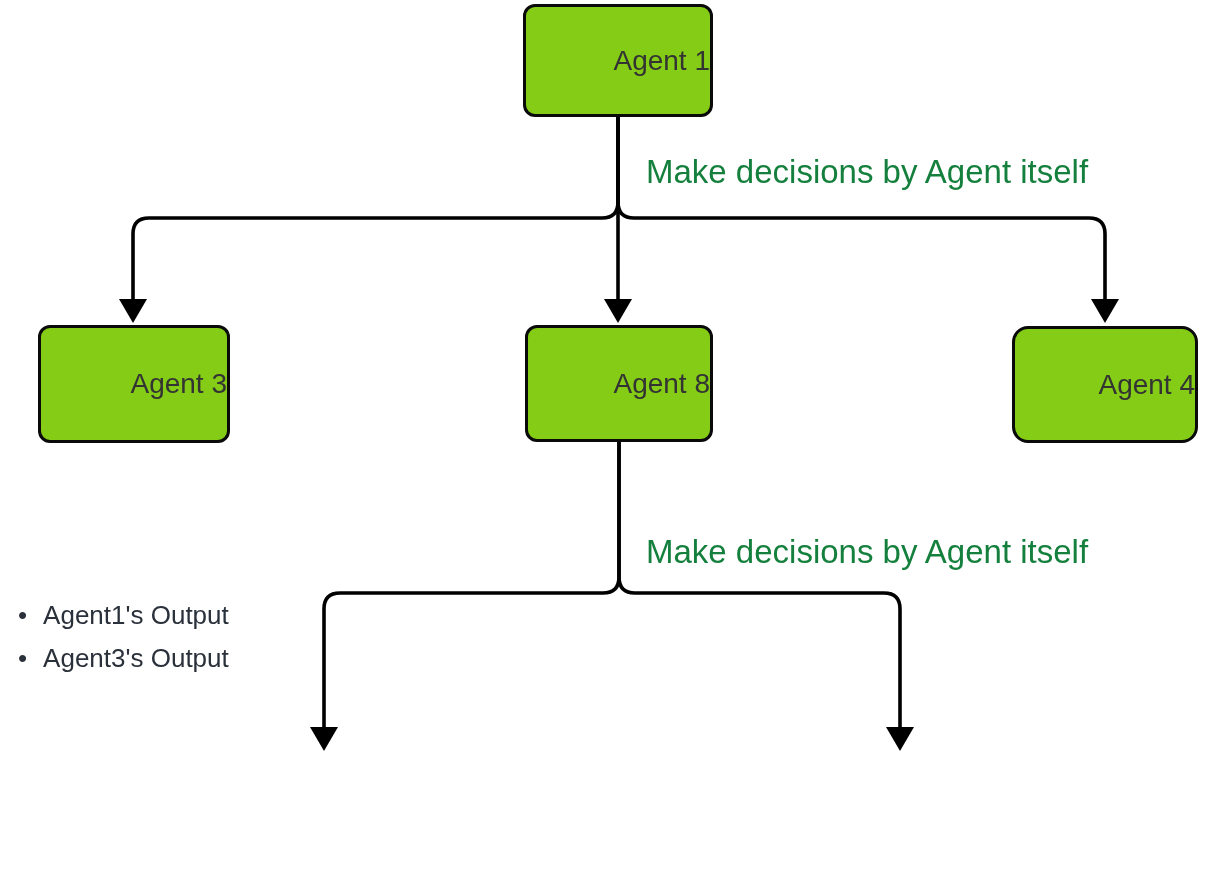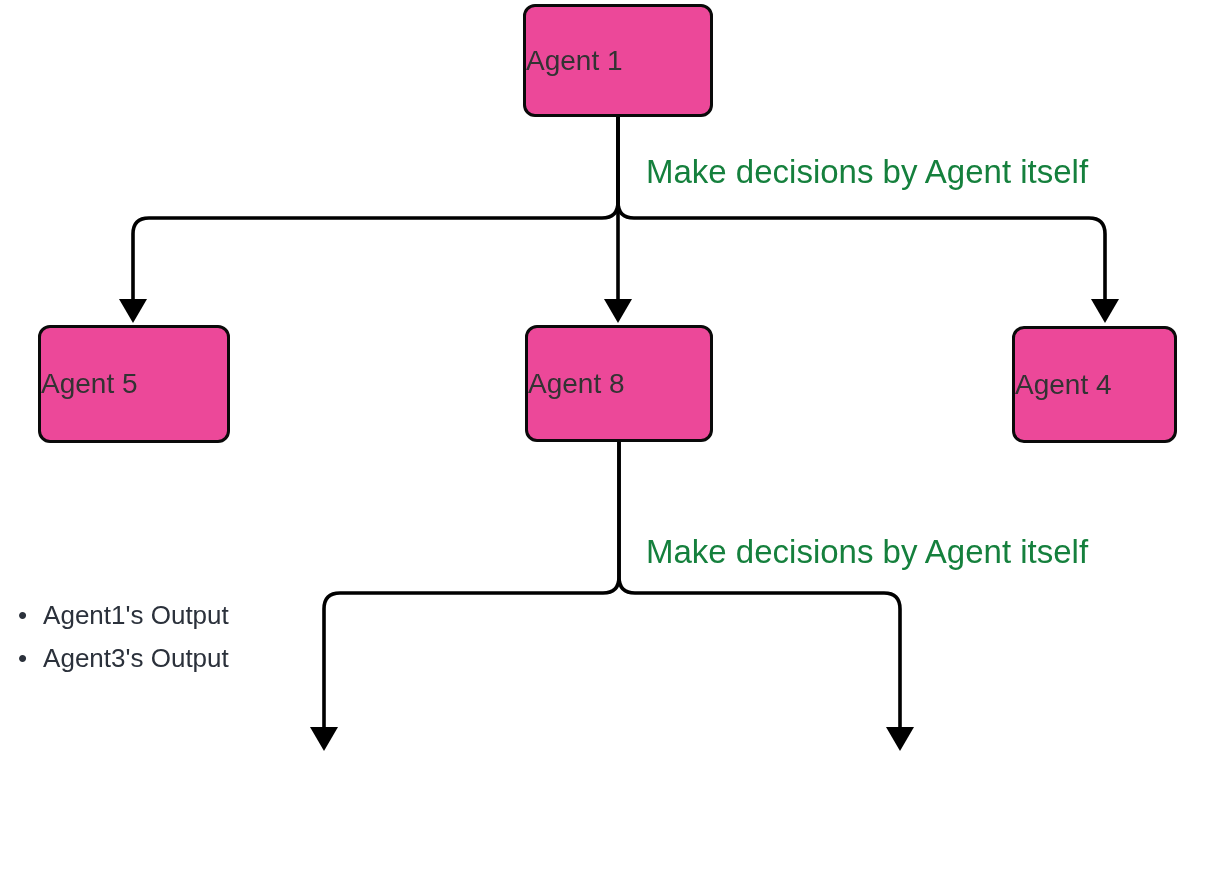--- a/index.html
+++ b/index.html
@@ -28,26 +28,26 @@
     stroke-width: 3.6;
     stroke-linejoin: round;
   }
   .arrowhead {
     fill: #000000;
     stroke: none;
   }
   .node {
     position: absolute;
     box-sizing: border-box;
-    background: #ec4899;
+    background: #84cc16;
     border: 3.5px solid #0a0a0a;
     border-radius: 12px;
     display: flex;
     align-items: center;
-    justify-content: flex-start;
+    justify-content: flex-end;
     font-size: 28px;
     color: #333333;
   }
   .edge-label {
     position: absolute;
     font-size: 33px;
     color: #15803d;
     white-space: nowrap;
     line-height: 1.2;
   }
@@ -90,28 +90,28 @@
     <polygon class="arrowhead" points="1091,299 1119,299 1105,323"></polygon>
     <polygon class="arrowhead" points="310,727 338,727 324,751"></polygon>
     <polygon class="arrowhead" points="886,727 914,727 900,751"></polygon>
   </svg>
 
   <div class="node" style="left:523px; top:4px; width:190px; height:113px;">
     <span>Agent 1</span>
   </div>
 
   <div class="node" style="left:38px; top:325px; width:192px; height:118px;">
-    <span>Agent 5</span>
+    <span>Agent 3</span>
   </div>
 
   <div class="node" style="left:525px; top:325px; width:188px; height:117px;">
     <span>Agent 8</span>
   </div>
 
-  <div class="node" style="left:1012px; top:326px; width:165px; height:117px;">
+  <div class="node" style="left:1012px; top:326px; width:186px; height:117px;border-radius:16px;">
     <span>Agent 4</span>
   </div>
 
 
 
   <div class="edge-label" style="left:646px; top:152px;">Make decisions by Agent itself</div>
 
   <div class="edge-label" style="left:646px; top:532px;">Make decisions by Agent itself</div>
 
   <div class="context-note">

